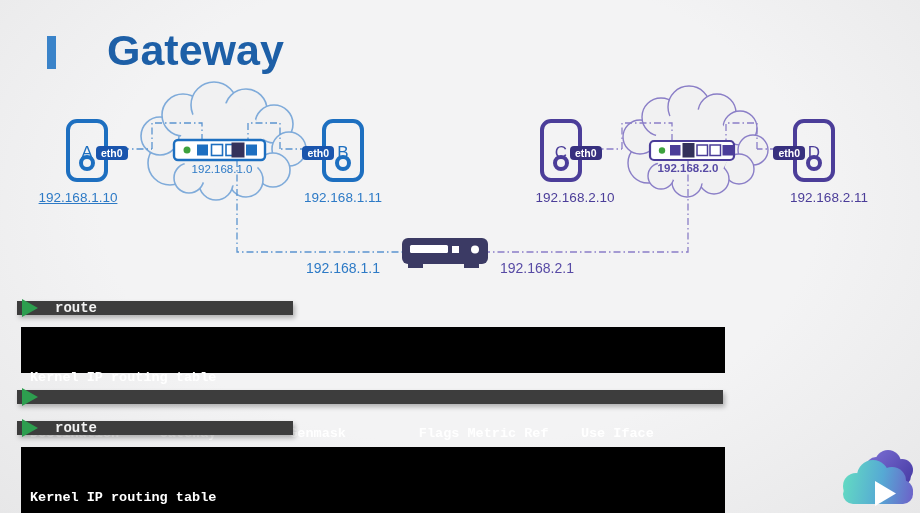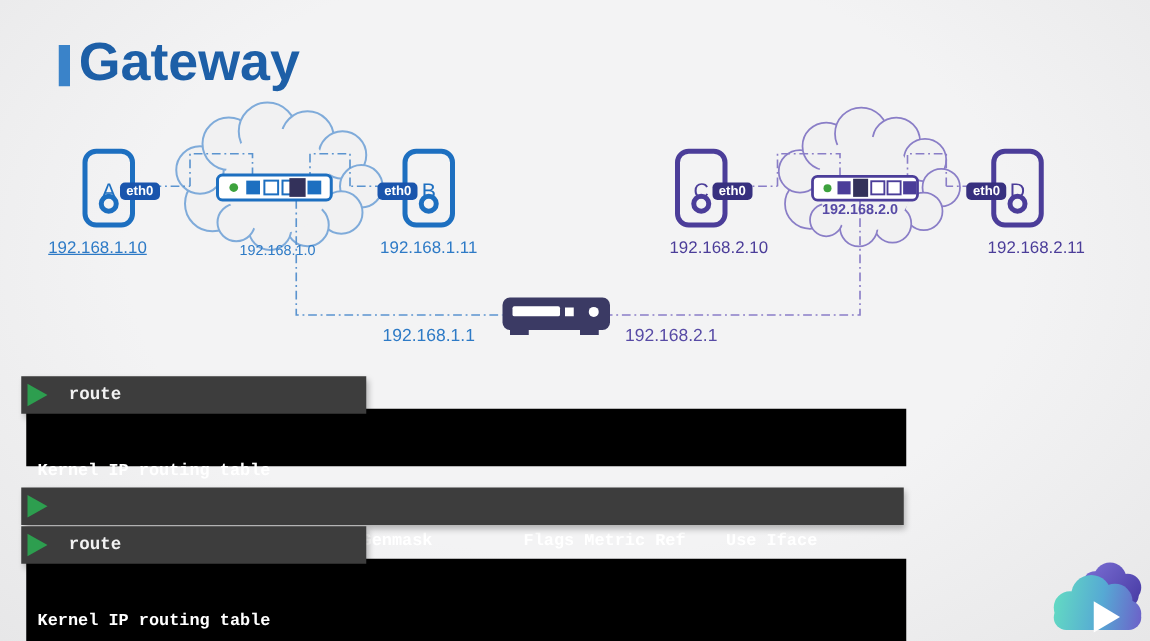--- a/index.html
+++ b/index.html
@@ -2,21 +2,21 @@
 <html><head>
 <meta charset="utf-8">
 <style>
   html,body{margin:0;padding:0;}
   body{width:920px;height:513px;overflow:hidden;font-family:"Liberation Sans","DejaVu Sans",sans-serif;}
   #stage{position:relative;width:920px;height:513px;
     background:radial-gradient(ellipse at 50% 40%, #f3f3f4 55%, #e7e7e8 100%);
     overflow:hidden;}
 
   
-  .title-wrap{position:absolute;left:47px;top:26px;display:flex;align-items:center;}
+  .title-wrap{position:absolute;left:47px;top:26px;display:flex;align-items:center;gap:44px;}
   .title-bar{width:9px;height:33px;background:#3a83c9;margin-right:7px;margin-top:4px;}
   .title-text{font-size:43px;font-weight:700;color:#1d5fa7;letter-spacing:0px;}
 
   
   #diagram-svg{position:absolute;left:0;top:0;}
   .host{position:absolute;width:34px;height:55px;border:4px solid;border-radius:11px;}
   .host.blue{border-color:#1d6fc0;}
   .host.purple{border-color:#4b3d99;}
   .host-letter{position:absolute;width:100%;text-align:center;top:20px;
     font-size:17px;font-weight:500;}
@@ -30,26 +30,26 @@
     border-radius:4px;color:#fff;font-size:10.5px;font-weight:700;z-index:5;}
   .eth-badge.blue{background:#1a55ad;}
   .eth-badge.purple{background:#37307f;}
   .badge-right{left:26px;}
   .badge-left{right:26px;}
   .ip-label{position:absolute;font-size:13.5px;font-weight:500;white-space:nowrap;
     transform:translateX(-50%);}
   .ip-label.blue{color:#2d7ac6;}
   .ip-label.purple{color:#4b3d99;margin-left:15px;}
   .net-label{position:absolute;font-size:11.5px;transform:translateX(-50%);white-space:nowrap;}
-  .net-label.blue{color:#2d7ac6;margin-top:32px;}
+  .net-label.blue{color:#2d7ac6;}
   .net-label.purple{color:#574aa5;}
   .router-ip{position:absolute;font-size:14px;font-weight:500;white-space:nowrap;}
 
   
-  .cmd-bar{position:absolute;height:30px;background:#3d3d3d;display:flex;align-items:center;
+  .cmd-bar{position:absolute;height:14px;background:#3d3d3d;display:flex;align-items:center;
     box-shadow:2px 3px 5px rgba(0,0,0,0.28);z-index:10;}
   .play-tri{width:0;height:0;border-top:9px solid transparent;border-bottom:9px solid transparent;
     border-left:16px solid #2d9e4f;margin-left:5px;}
   .cmd-text{margin-left:17px;color:#f2f2f2;font-family:"Liberation Mono","DejaVu Sans Mono",monospace;
     font-size:14px;font-weight:700;white-space:pre;}
   .term-block{position:absolute;background:#000;color:#fff;
     font-family:"Liberation Mono","DejaVu Sans Mono",monospace;font-size:13.5px;font-weight:700;
     line-height:18.5px;white-space:pre;padding:5px 0 16px 9px;box-sizing:border-box;z-index:8;}
   .tline{white-space:pre;}
 

